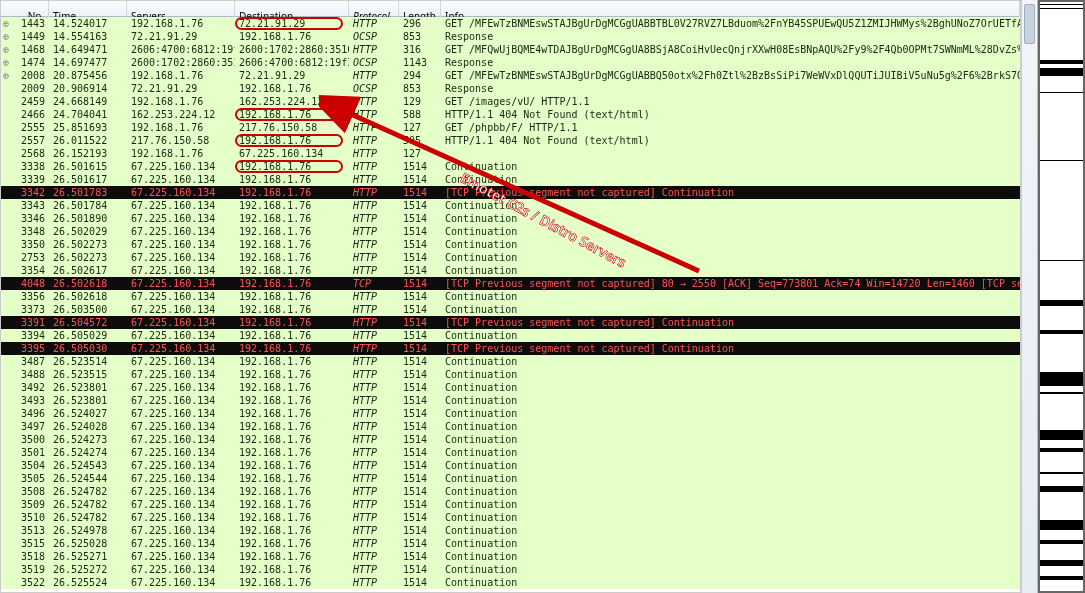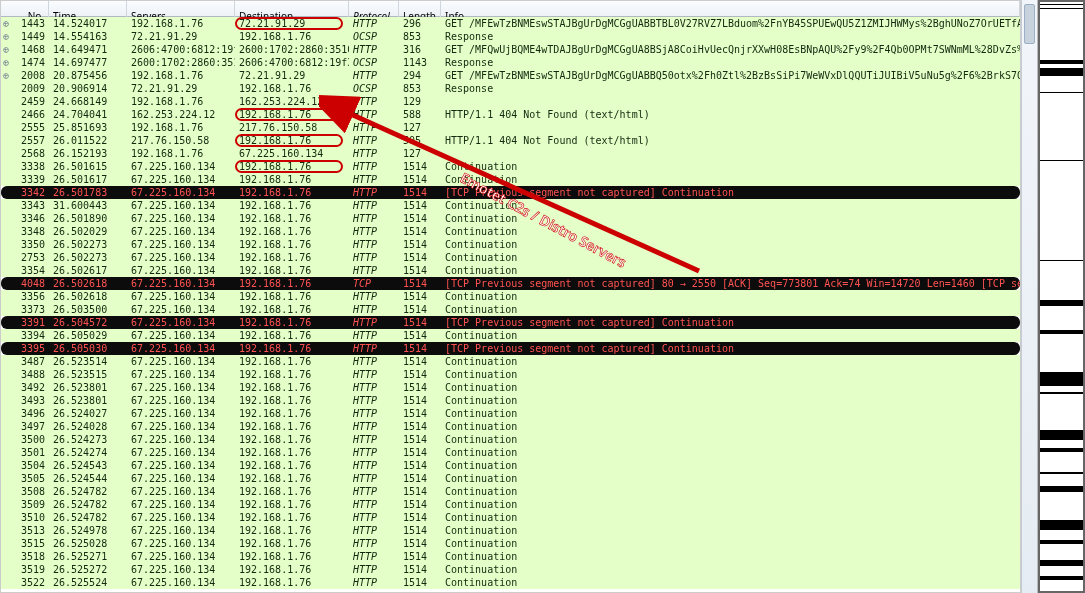--- a/index.html
+++ b/index.html
@@ -12,21 +12,21 @@
   .row .col { padding: 0 4px; overflow: hidden; text-overflow: clip; }
   .c-no     { width: 48px;  text-align: right; }
   .c-time   { width: 78px; }
   .c-src    { width: 108px; }
   .c-dst    { width: 114px; }
   .c-proto  { width: 50px; font-style: italic; }
   .c-len    { width: 42px; }
   .c-info   { flex: 1; }
   
   .r-green  { background: #e4ffc7; color: #14290f; }
-  .r-black  { background: #0c0c0c; color: #ff5252; border-radius: 6px; }
+  .r-black  { background: #0c0c0c; color: #ff5252; }
   
   .circled { position: relative; }
   .circled::after {
     content: ""; position: absolute; left: 0; right: 6px; top: 0; bottom: 0;
     border: 2px solid #cc0000; border-radius: 9px; pointer-events:none;
   }
   
   .tree-glyph { position:absolute; left:2px; color:#7b8894; font-size:10px; }
   
   .anno-arrow { position:absolute; pointer-events:none; z-index:50; }
@@ -109,37 +109,39 @@
         <div class="col c-len">853</div>
         <div class="col c-info">Response</div>
       </div>
       <div class="row r-green">
         <div class="col c-no">2459</div>
         <div class="col c-time">24.668149</div>
         <div class="col c-src">192.168.1.76</div>
         <div class="col c-dst ">162.253.224.12</div>
         <div class="col c-proto">HTTP</div>
         <div class="col c-len">129</div>
+        <div class="col c-info">GET /images/vU/ HTTP/1.1</div>
       </div>
       <div class="row r-green">
         <div class="col c-no">2466</div>
         <div class="col c-time">24.704041</div>
         <div class="col c-src">162.253.224.12</div>
         <div class="col c-dst circled">192.168.1.76</div>
         <div class="col c-proto">HTTP</div>
         <div class="col c-len">588</div>
         <div class="col c-info">HTTP/1.1 404 Not Found  (text/html)</div>
       </div>
       <div class="row r-green">
         <div class="col c-no">2555</div>
         <div class="col c-time">25.851693</div>
         <div class="col c-src">192.168.1.76</div>
         <div class="col c-dst ">217.76.150.58</div>
         <div class="col c-proto">HTTP</div>
         <div class="col c-len">127</div>
+        <div class="col c-info">GET /phpbb/F/ HTTP/1.1</div>
       </div>
       <div class="row r-green">
         <div class="col c-no">2557</div>
         <div class="col c-time">26.011522</div>
         <div class="col c-src">217.76.150.58</div>
         <div class="col c-dst circled">192.168.1.76</div>
         <div class="col c-proto">HTTP</div>
         <div class="col c-len">505</div>
         <div class="col c-info">HTTP/1.1 404 Not Found  (text/html)</div>
       </div>
@@ -173,21 +175,21 @@
         <div class="col c-no">3342</div>
         <div class="col c-time">26.501783</div>
         <div class="col c-src">67.225.160.134</div>
         <div class="col c-dst ">192.168.1.76</div>
         <div class="col c-proto">HTTP</div>
         <div class="col c-len">1514</div>
         <div class="col c-info">[TCP Previous segment not captured] Continuation</div>
       </div>
       <div class="row r-green">
         <div class="col c-no">3343</div>
-        <div class="col c-time">31.600443</div>
+        <div class="col c-time">26.501784</div>
         <div class="col c-src">67.225.160.134</div>
         <div class="col c-dst ">192.168.1.76</div>
         <div class="col c-proto">HTTP</div>
         <div class="col c-len">1514</div>
         <div class="col c-info">Continuation</div>
       </div>
       <div class="row r-green">
         <div class="col c-no">3346</div>
         <div class="col c-time">26.501890</div>
         <div class="col c-src">67.225.160.134</div>

